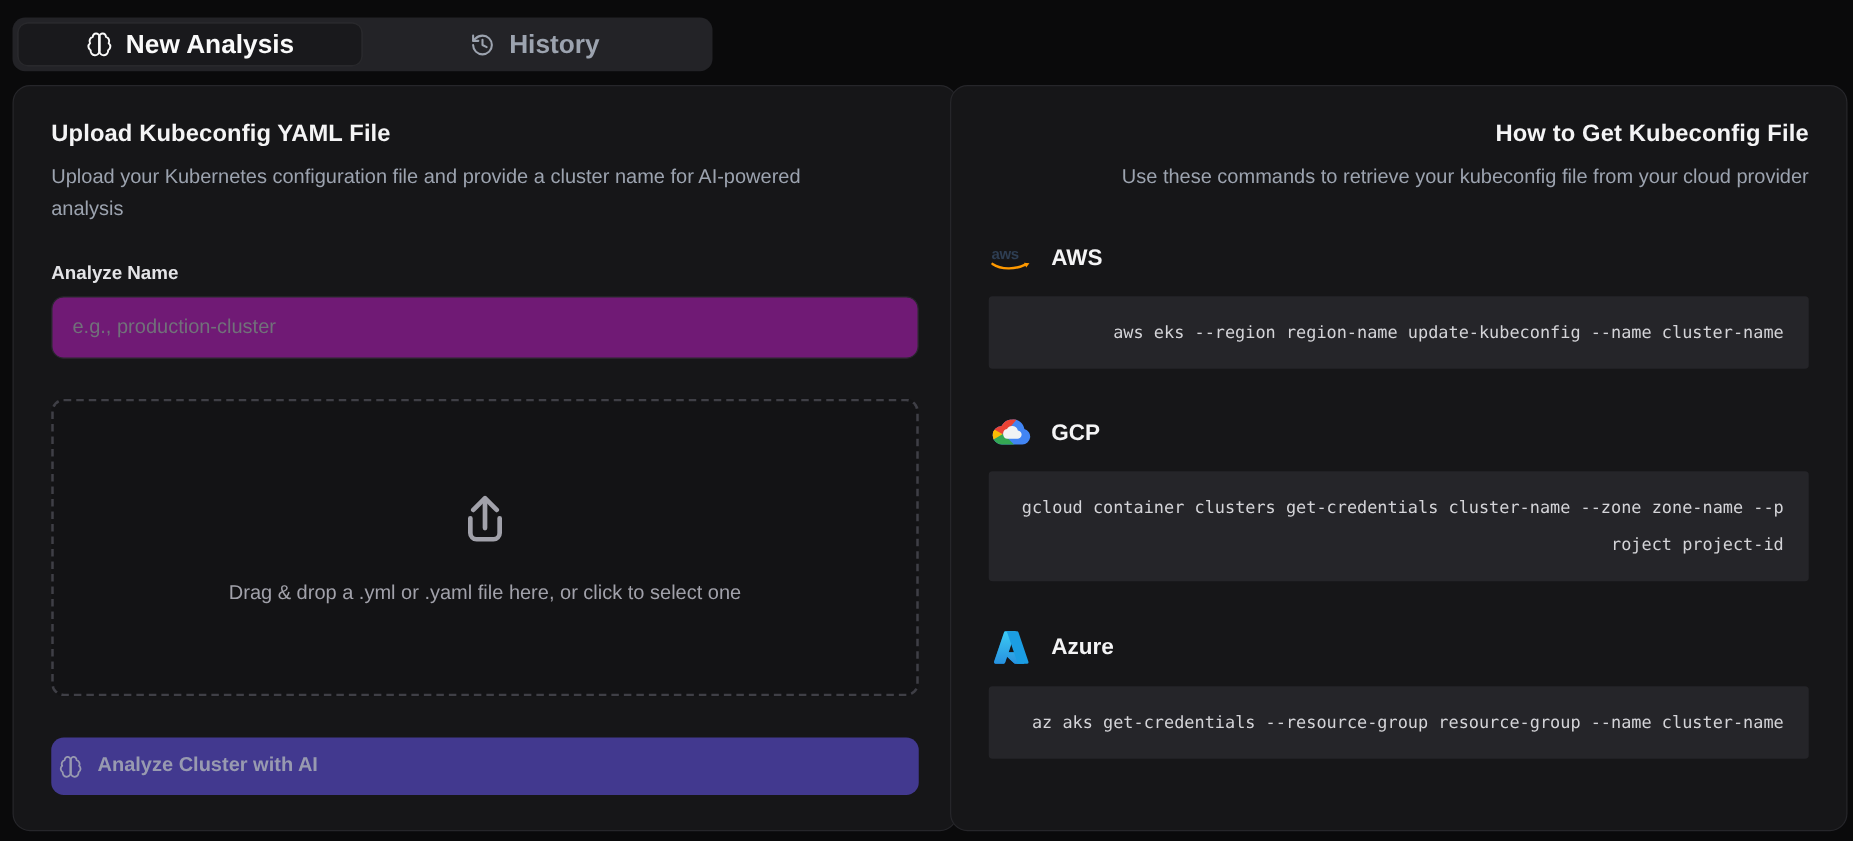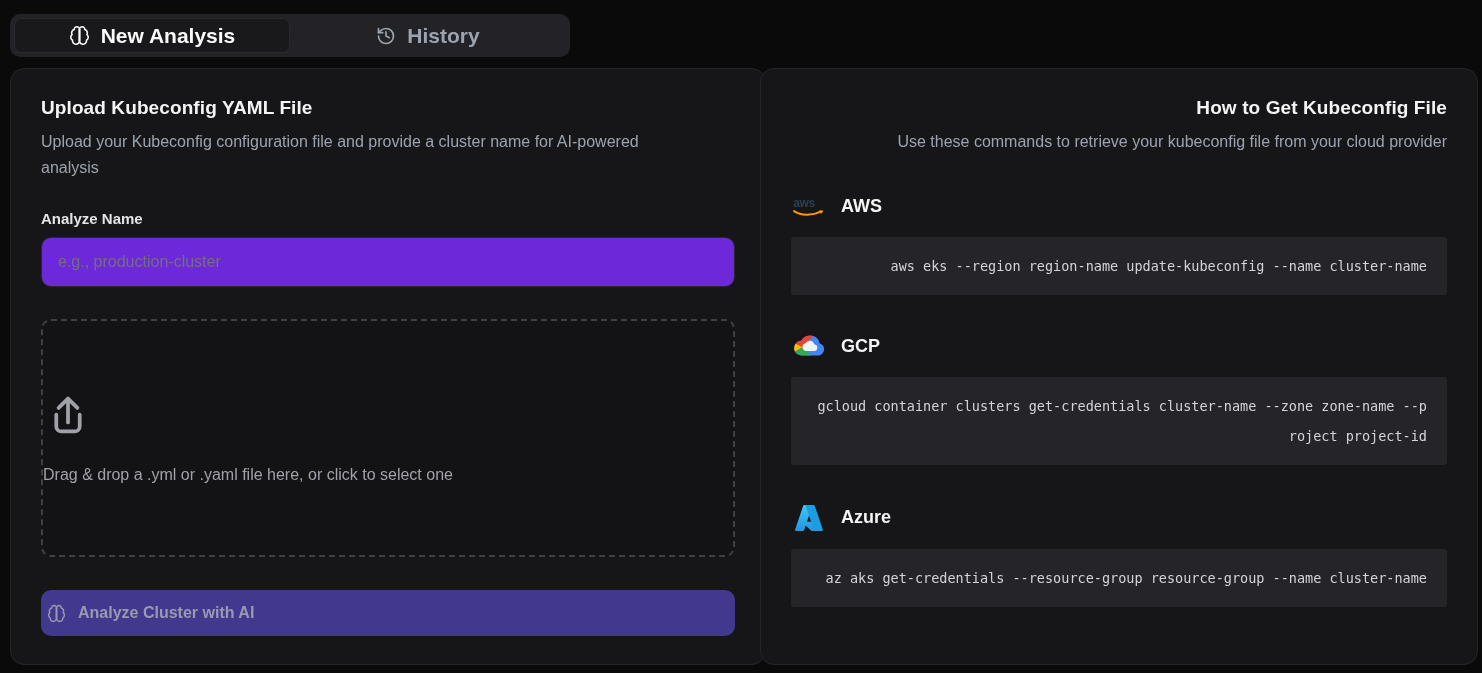--- a/index.html
+++ b/index.html
@@ -45,31 +45,31 @@
     margin:0; font-size:16px; line-height:1.6; color:#9ca3af;
   }
   .card-left .subtitle { max-width:628px; }
 
   
   .field-label {
     display:block; margin-top:30px; margin-bottom:10px;
     font-size:15px; font-weight:600; color:#e4e4e7;
   }
   .text-input {
-    width:100%; height:50px; background:#6d28d9;
+    width:100%; height:50px; background:#701a75;
     border:1px solid #28282d; border-radius:10px;
     padding:0 16px; font-size:16px; color:#e4e4e7;
     font-family:"Liberation Sans", sans-serif; outline:none;
   }
   .text-input::placeholder { color:#71717a; }
 
   .dropzone {
     margin-top:32px; height:238px;
     border:2px dashed #3f3f46; border-radius:10px;
-    display:flex; flex-direction:column; align-items:flex-start; justify-content:center;
+    display:flex; flex-direction:column; align-items:center; justify-content:center;
     gap:24px; cursor:pointer; background:#131315;
   }
   .dropzone-text { font-size:16px; color:#a1a1aa; }
 
   .analyze-btn {
     margin-top:33px; width:100%; height:46px;
     background:#42398f; border:none; border-radius:10px;
     display:flex; align-items:center; gap:12px;
     font-size:16px; font-weight:600; color:#989ab0;
     font-family:"Liberation Sans", sans-serif; cursor:pointer;
@@ -108,21 +108,21 @@
         <path d="M3 3v5h5"></path>
         <path d="M12 7v5l4 2"></path>
       </svg>
     </span>
     <span>History</span>
   </div>
 </div>
 
 <div class="card card-left">
   <h2>Upload Kubeconfig YAML File</h2>
-  <p class="subtitle">Upload your Kubeconfig configuration file and provide a cluster name for AI-powered analysis</p>
+  <p class="subtitle">Upload your Kubernetes configuration file and provide a cluster name for AI-powered analysis</p>
 
   <label class="field-label">Analyze Name</label>
   <input class="text-input" type="text" placeholder="e.g., production-cluster" style="">
 
   <div class="dropzone">
     <span style="display:flex;">
       <svg width="50" height="50" viewBox="0 0 32 32" fill="none" stroke="#a1a1aa" stroke-width="2.4" stroke-linecap="round" stroke-linejoin="round">
         <path d="M8.5 14.5v7.5a3.2 3.2 0 0 0 3.2 3.2h8.6a3.2 3.2 0 0 0 3.2-3.2v-7.5"></path>
         <path d="M16 19.5V4.5"></path>
         <path d="M10 10.2 16 4.2l6 6"></path>

